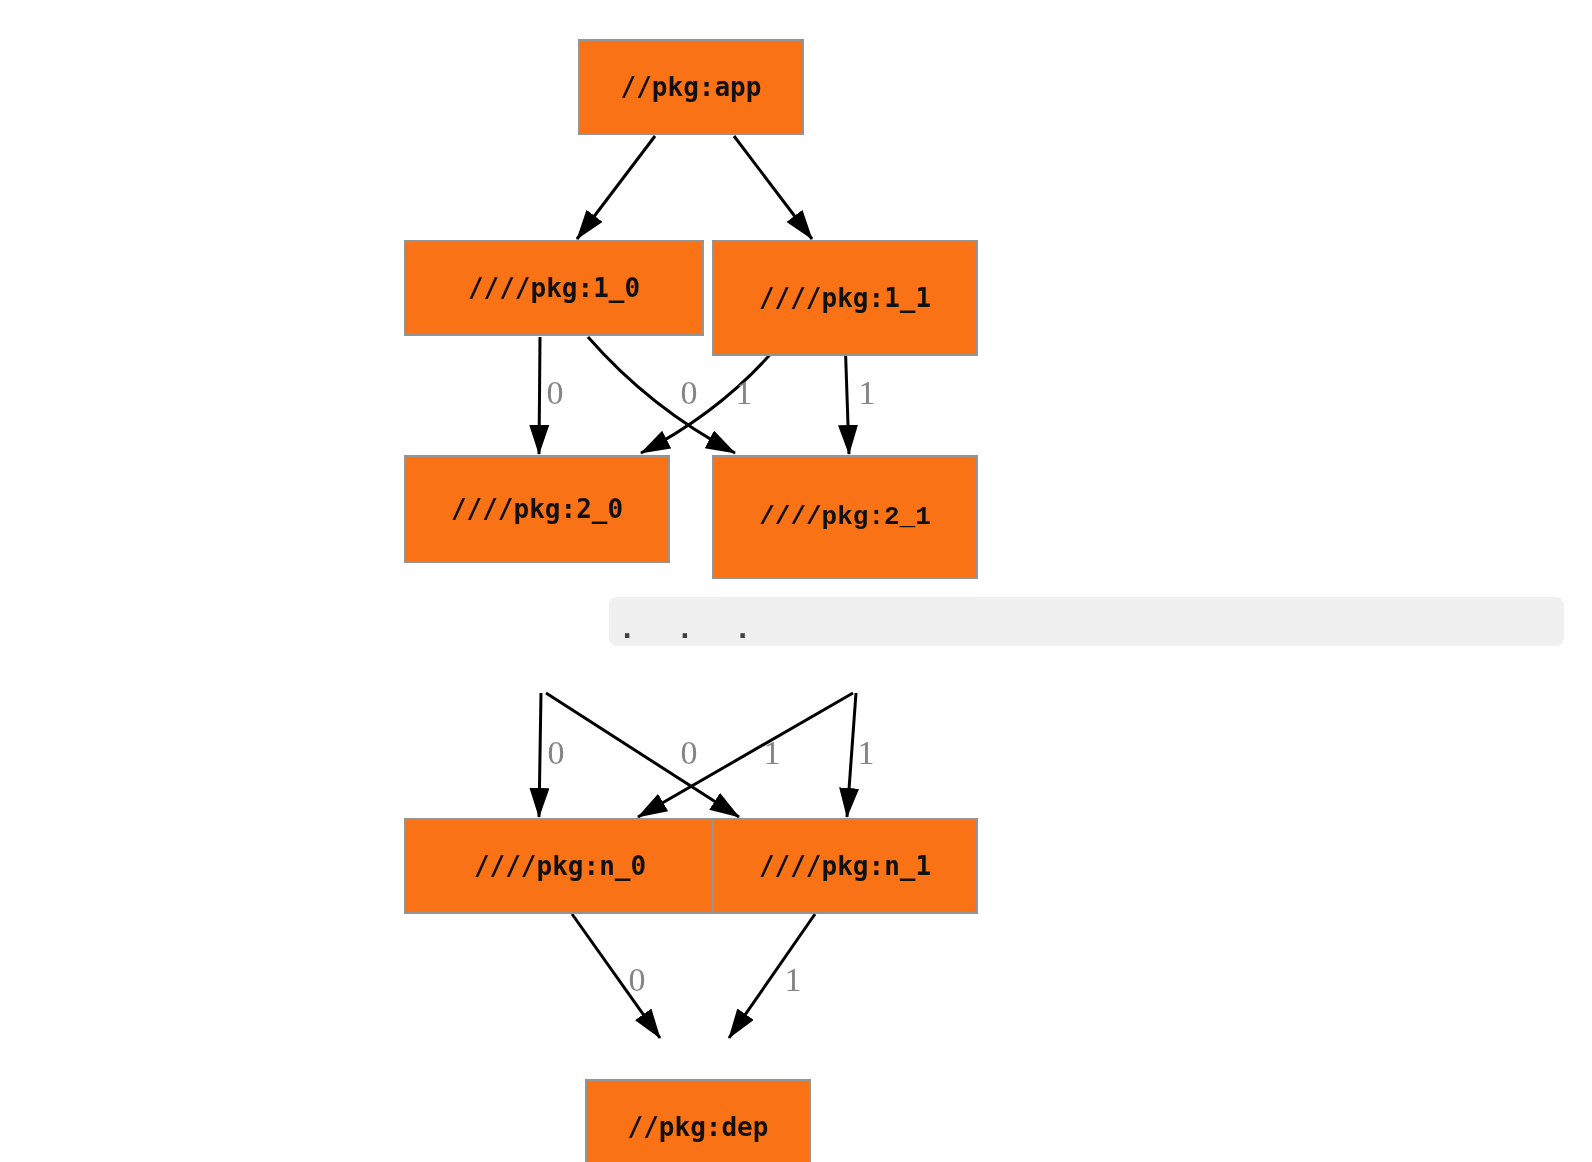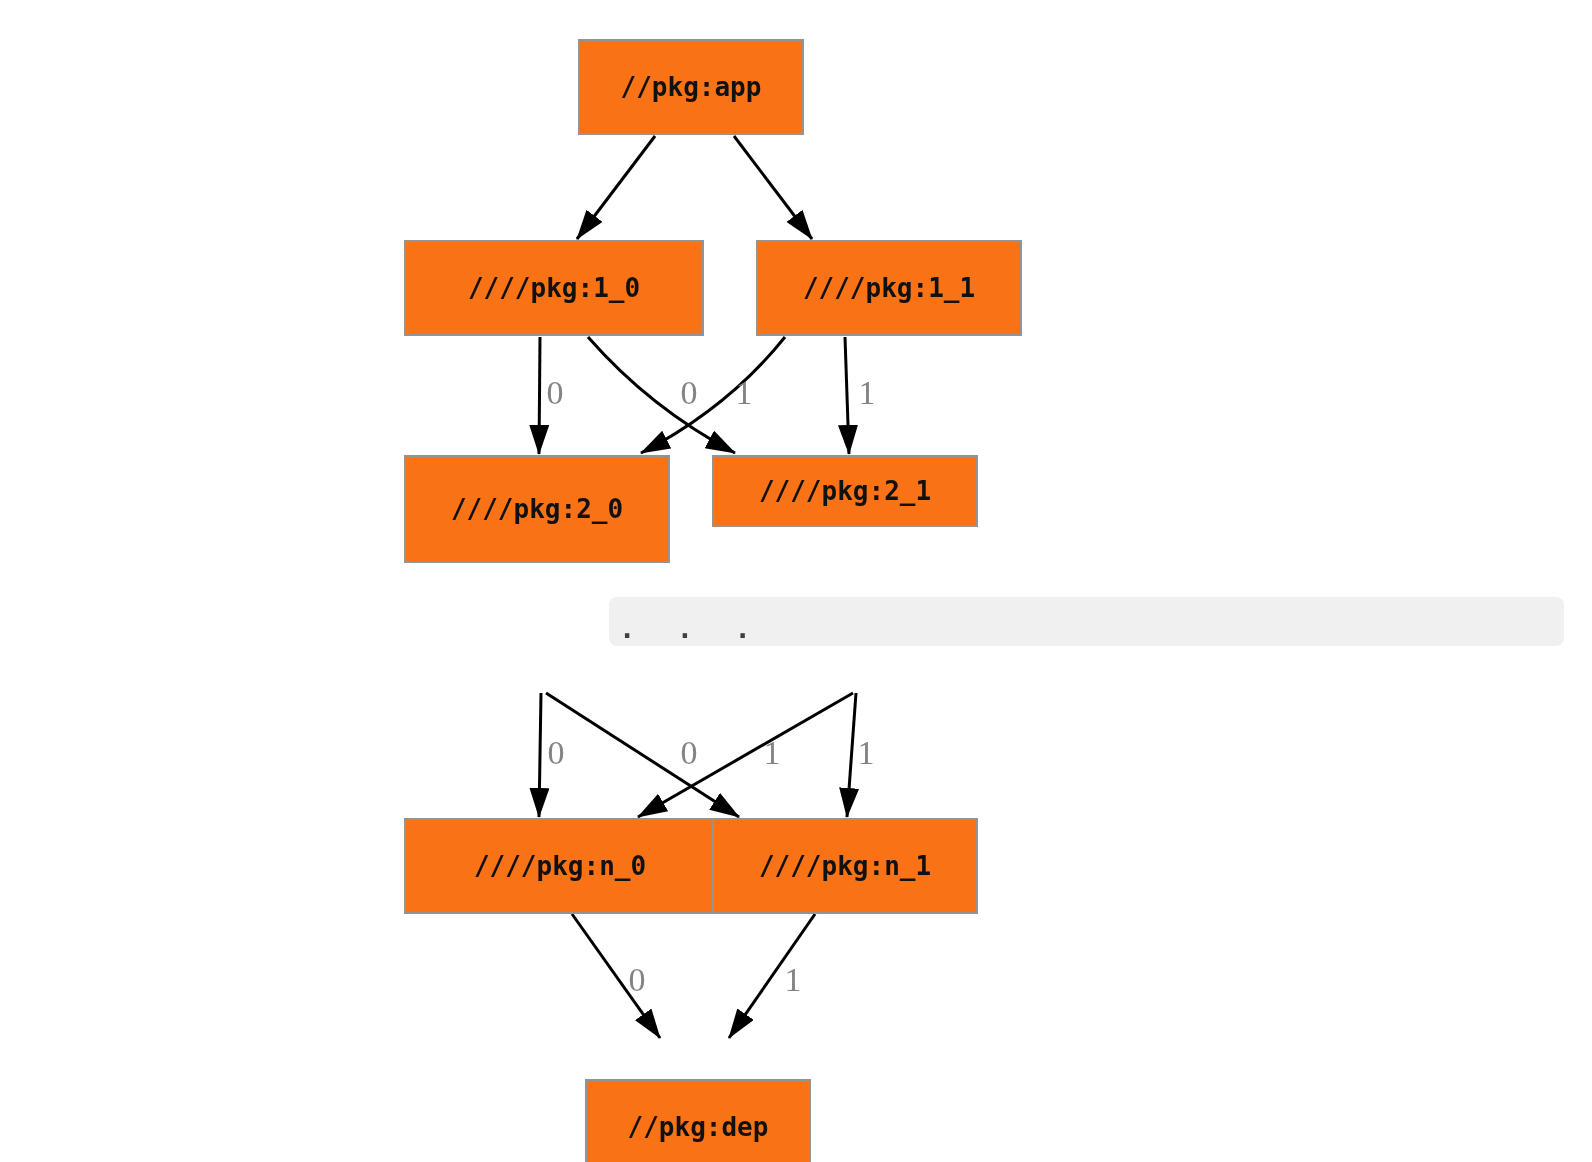--- a/index.html
+++ b/index.html
@@ -94,23 +94,23 @@
         <text x="689" y="764" text-anchor="middle" class="edge-label">0</text>
         <text x="866" y="764" text-anchor="middle" class="edge-label">1</text>
         <text x="637" y="991" text-anchor="middle" class="edge-label">0</text>
         <text x="793" y="991" text-anchor="middle" class="edge-label">1</text>
       </g>
   </svg>
 
   <div id="node-layer">
       <div class="gnode" style="left: 578px; top: 39px; width: 226px; height: 96px;">//pkg:app</div>
       <div class="gnode" style="left: 404px; top: 240px; width: 300px; height: 96px;">////pkg:1_0</div>
-      <div class="gnode" style="left: 712px; top: 240px; width: 266px; height: 96px; margin-left: 44px;">////pkg:1_1</div>
+      <div class="gnode" style="left: 712px; top: 240px; width: 266px; height: 116px;">////pkg:1_1</div>
       <div class="gnode" style="left: 404px; top: 455px; width: 266px; height: 108px;">////pkg:2_0</div>
-      <div class="gnode" style="left: 712px; top: 455px; width: 266px; height: 72px;">////pkg:2_1</div>
+      <div class="gnode" style="left: 712px; top: 455px; width: 266px; height: 124px; font-family: Liberation Mono, monospace;">////pkg:2_1</div>
       <div class="gnode" style="left: 404px; top: 818px; width: 312px; height: 96px;">////pkg:n_0</div>
       <div class="gnode" style="left: 712px; top: 818px; width: 266px; height: 96px; text-align: right;">////pkg:n_1</div>
       <div class="gnode" style="left: 585px; top: 1039px; width: 226px; height: 96px; margin-top: 40px;">//pkg:dep</div>
     </div>
 
   <div id="ellipsis-band" style="left: 609px; top: 597px; width: 955px; height: 49px;">
     <span class="dots">.  .  .</span>
   </div>
 </div>
 

